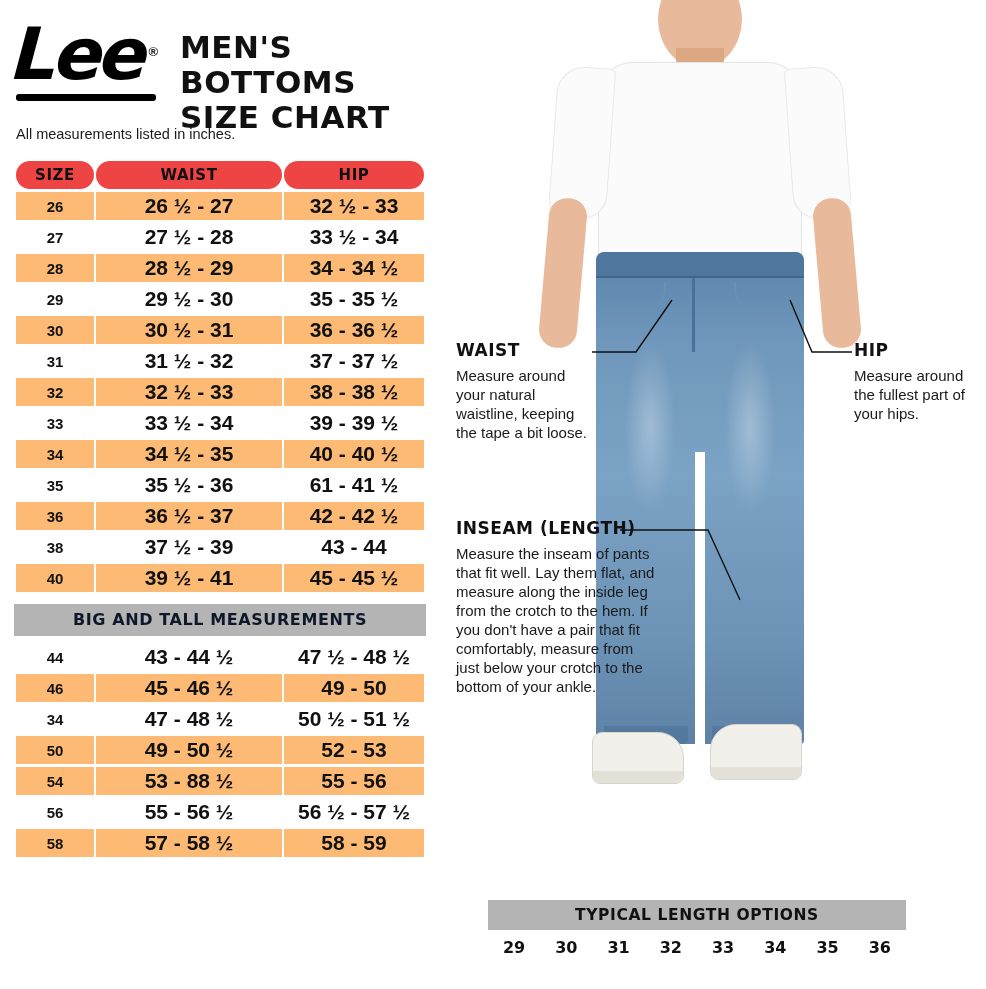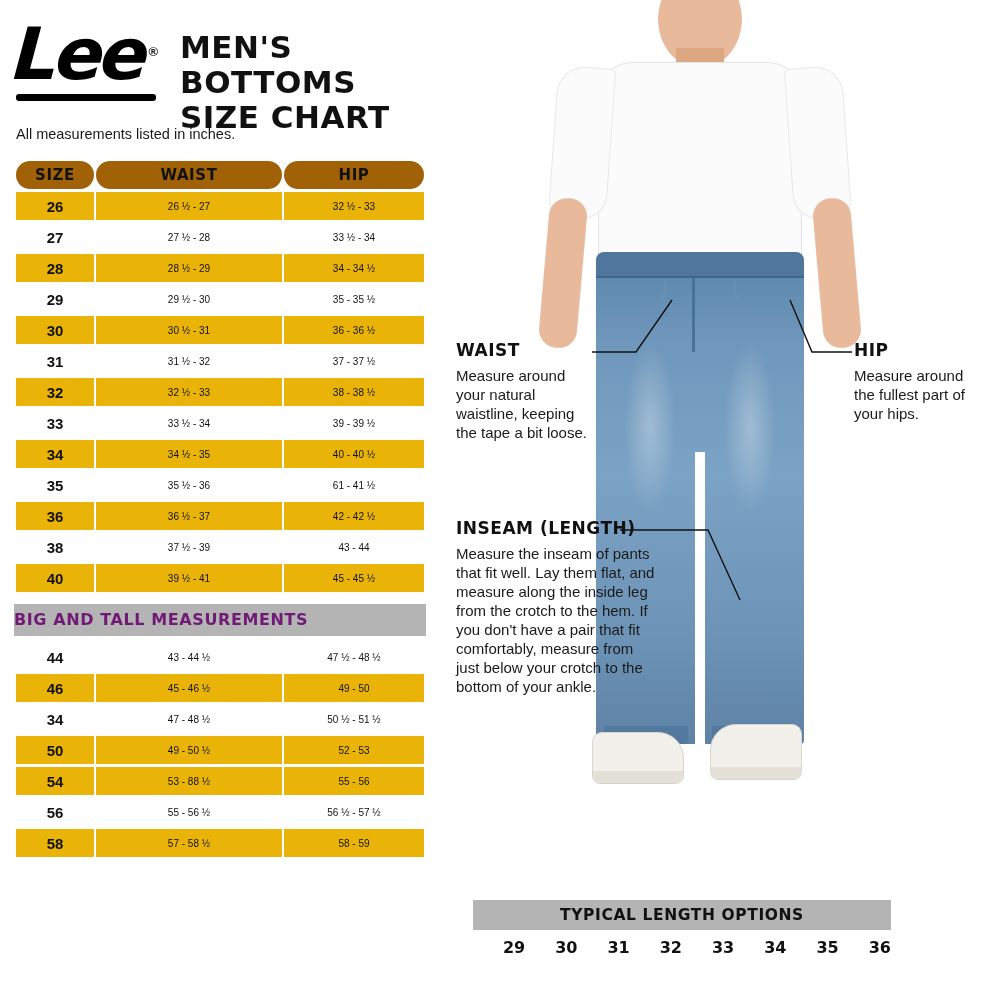--- a/index.html
+++ b/index.html
@@ -94,44 +94,45 @@
     vertical-align: middle;
     font-size: 15px;
     font-weight: 700;
     color: #111;
   }
   col.c-size { width: 78px; }
   col.c-waist { width: 186px; }
   col.c-hip { width: 140px; }
 
   thead th {
-    background: #a16207;
+    background: #ef4444;
     font-family: "DejaVu Sans", sans-serif;
     font-weight: 900;
     font-size: 15.5px;
     letter-spacing: 0.6px;
     height: 32px;
     border-radius: 14px;
   }
-  tbody tr.shade td { background: #eab308; }
+  tbody tr.shade td { background: #fdba74; }
   tbody tr.plain td { background: #ffffff; }
   tbody td.size-cell { font-weight: 700; }
-  tbody td.val-cell { font-weight: 400; font-size: 10px; }
+  tbody td.val-cell { font-weight: 700; font-size: 21px; }
 
   .bigtall-bar {
     width: 412px;
     margin: 9px 0 4px 0;
     background: #b4b4b4;
     height: 32px;
     line-height: 32px;
+    text-align: center;
     font-family: "DejaVu Sans", sans-serif;
     font-weight: 900;
     font-size: 16px;
     letter-spacing: 0.6px;
-    color: #701a75;
+    color: #0f172a;
   }
 
   
   .right-col {
     position: absolute;
     left: 440px; top: 0;
     width: 546px; height: 989px;
   }
 
   
@@ -238,21 +239,21 @@
     color: #1a1a1a;
   }
   .co-waist { left: 16px; top: 340px; width: 138px; }
   .co-hip   { left: 414px; top: 340px; width: 130px; }
   .co-inseam{ left: 16px; top: 518px; width: 200px; }
 
   svg.leader { position: absolute; left: 0; top: 0; width: 546px; height: 830px; pointer-events: none; }
 
   
   .len-bar {
-    position: absolute; left: 33px; top: 900px;
+    position: absolute; left: 48px; top: 900px;
     width: 418px; height: 30px;
     background: #b4b4b4;
     line-height: 30px; text-align: center;
     font-family: "DejaVu Sans", sans-serif;
     font-weight: 900; font-size: 15.5px; letter-spacing: 0.6px;
   }
   .len-nums {
     position: absolute; left: 48px; top: 938px; width: 418px;
     display: flex; justify-content: space-around;
     font-family: "DejaVu Sans", sans-serif;

